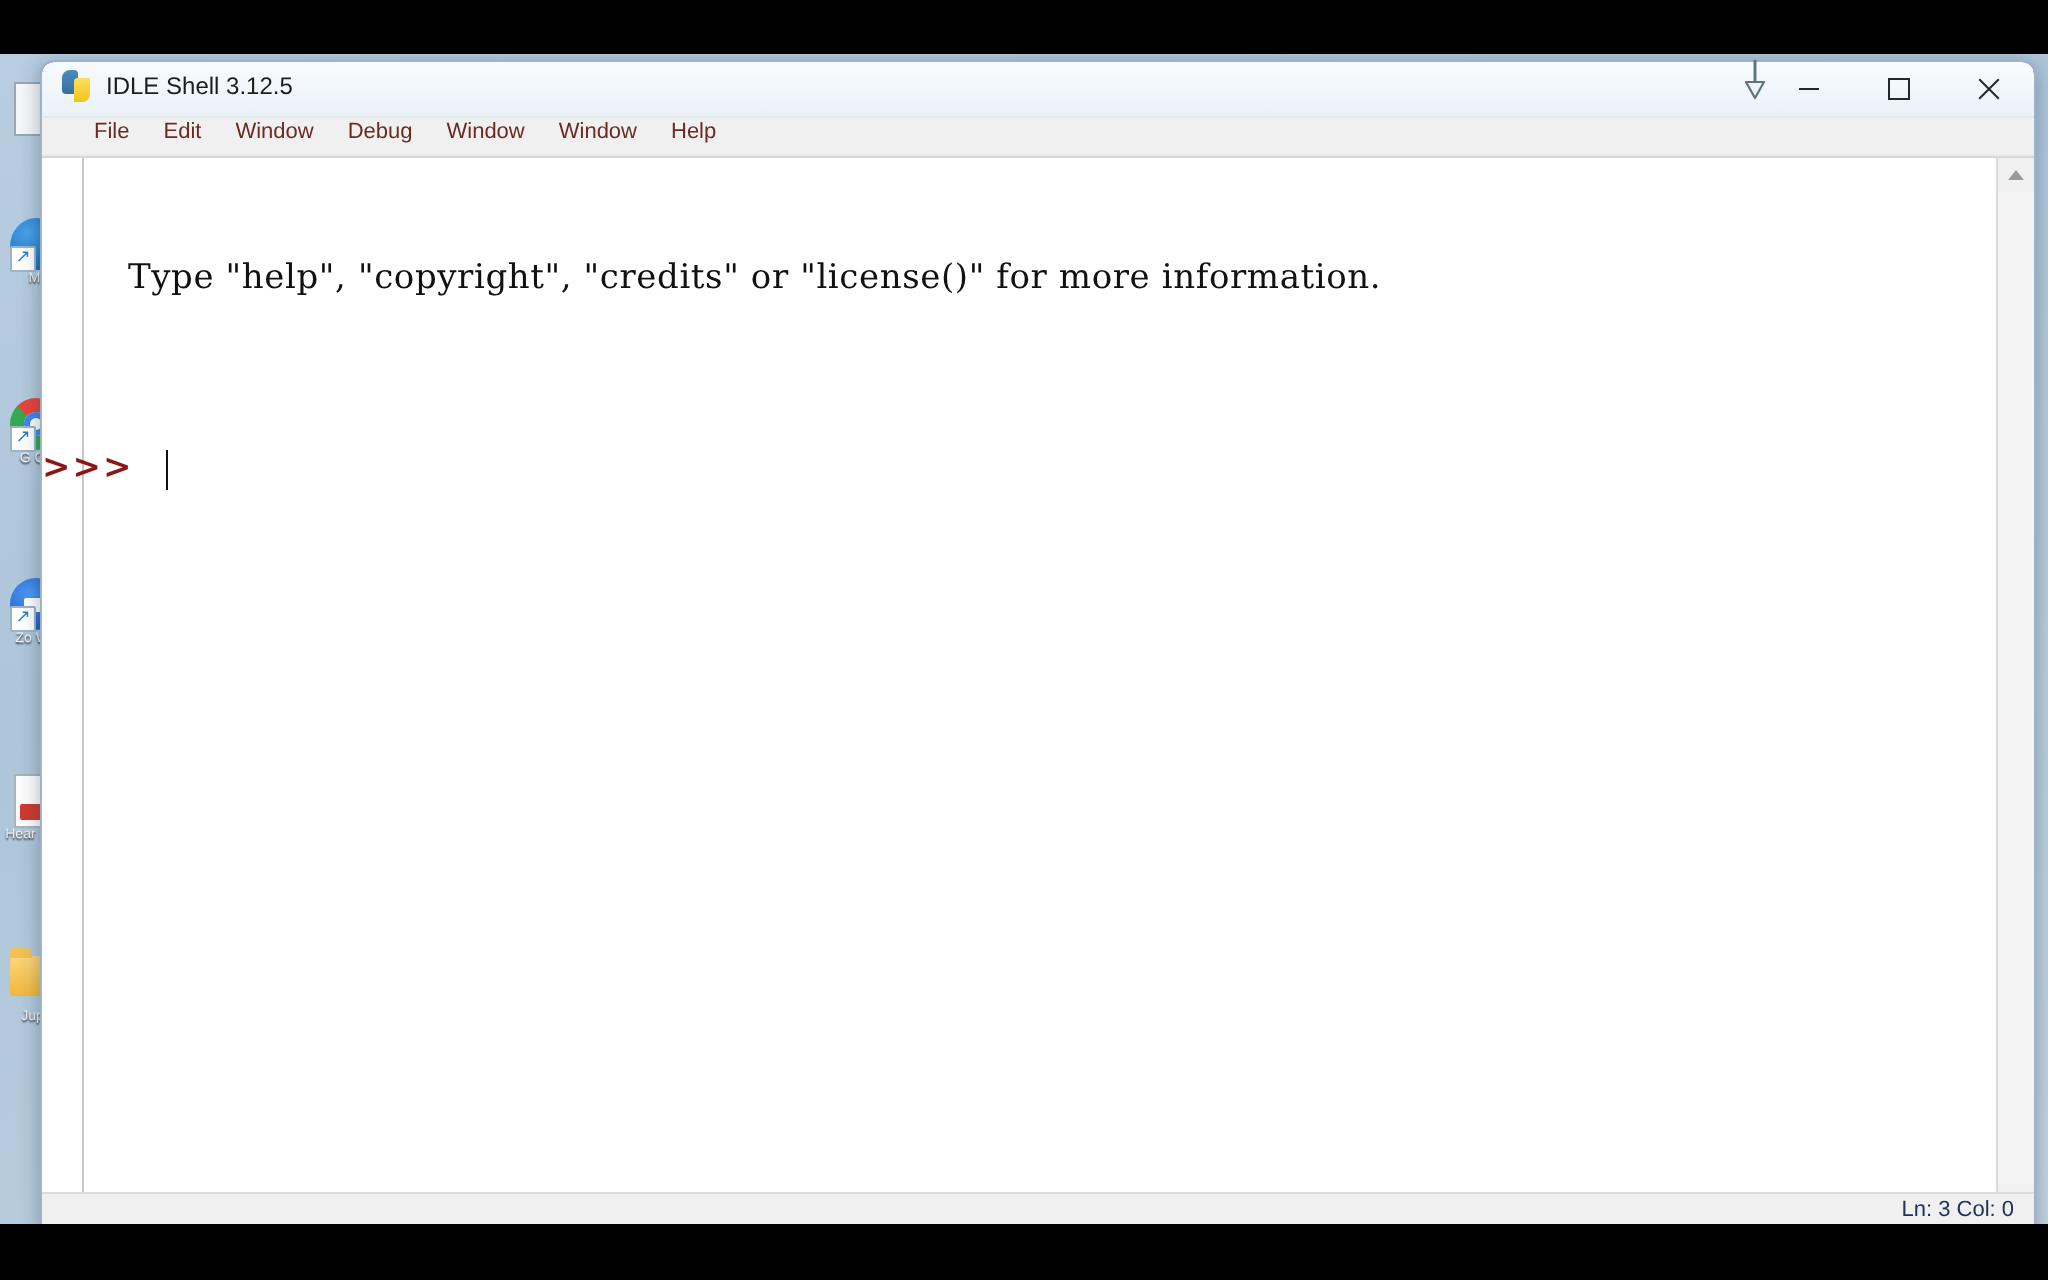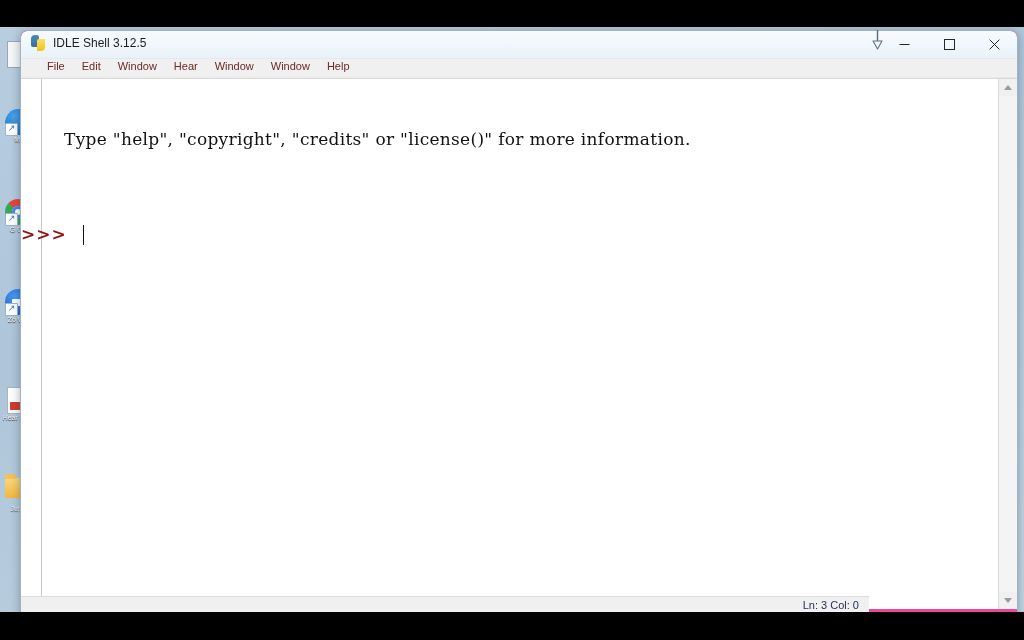--- a/index.html
+++ b/index.html
@@ -42,21 +42,21 @@
                   box-shadow:11px 0 0 -2px #fff;}
   .ico-pdf{width:21px;height:25px;margin:0 auto;background:#fdfdfd;border:1px solid #a9b3bb;position:relative;}
   .ico-pdf:after{content:"";position:absolute;left:2px;bottom:3px;width:16px;height:8px;background:#cf3a30;border-radius:1px;}
   .ico-folder{width:26px;height:20px;margin:3px auto 0;border-radius:2px 3px 2px 2px;
               background:linear-gradient(#fcd77a,#f0b73e);position:relative;}
   .ico-folder:before{content:"";position:absolute;left:0;top:-4px;width:11px;height:5px;
                      border-radius:2px 3px 0 0;background:#f3c256;}
 
   
   #win{position:absolute;left:20px;top:30px;width:996px;height:584px;
-        background:#ec4899;border:1px solid #9fb3c4;border-radius:7px 7px 0 0;
+        background:#8b5cf6;border:1px solid #9fb3c4;border-radius:7px 7px 0 0;
         box-shadow:0 2px 10px rgba(20,40,60,.35);overflow:hidden;}
 
   #titlebar{position:relative;height:27px;
             background:linear-gradient(#f7fbfe,#eaf2f8);
             border-bottom:1px solid #e2e9ef;border-radius:6px 6px 0 0;}
   #title-left{position:absolute;left:9px;top:4px;display:flex;align-items:center;gap:7px;}
   #py-icon{width:16px;height:16px;position:relative;}
   #py-icon .pb{position:absolute;width:8px;height:12px;}
   #py-icon .pb1{left:1px;top:0;background:linear-gradient(#4b8bbe,#376f9e);
                 border-radius:4px 2px 0 2px;}
@@ -97,21 +97,21 @@
            border-left:1px solid #dadada;}
   .sb-arrow{width:18px;height:17px;display:flex;align-items:center;justify-content:center;
             background:#f0f0f0;}
   .sb-arrow.top{position:absolute;top:0;left:0;}
   .sb-arrow.bot{position:absolute;bottom:0;left:0;}
   .sb-tri{width:0;height:0;border-left:4px solid transparent;border-right:4px solid transparent;}
   .sb-tri.up{border-bottom:5px solid #9a9a9a;}
   .sb-tri.down{border-top:5px solid #9a9a9a;}
   #vthumb{position:absolute;left:2px;top:18px;width:14px;height:0px;background:#cfcfcf;border-radius:2px;}
 
-  #statusbar{position:absolute;left:0;bottom:0;height:18px;width:848px;
+  #statusbar{position:absolute;left:0;bottom:0;height:18px;width:996px;
              background:#f0f0f0;border-top:1px solid #dcdcdc;margin-top:44px;}
   #status-text{position:absolute;right:10px;top:2px;font-size:11px;color:#20325a;
                font-family:"Liberation Sans",sans-serif;white-space:nowrap;}
 
   
   #cursor{position:absolute;left:869px;top:30px;width:17px;height:22px;}
 
   
   .bar{position:absolute;left:0;width:1024px;background:#000;}
   #bar-top{top:0;height:27px;}
@@ -203,21 +203,21 @@
               <line x1="10.4" y1="0.6" x2="0.6" y2="10.4" stroke="#22282c" stroke-width="1"></line>
             </svg>
         </div>
       </div>
     </div>
 
     <div id="menubar">
       <span class="menu-item">File</span>
       <span class="menu-item">Edit</span>
       <span class="menu-item">Window</span>
-      <span class="menu-item">Hear</span>
+      <span class="menu-item">Debug</span>
       <span class="menu-item">Window</span>
       <span class="menu-item">Window</span>
       <span class="menu-item">Help</span>
     </div>
 
     <div id="editor-wrap">
       <div id="gutter"></div>
 
       <div id="text-area">
         <div class="code">

